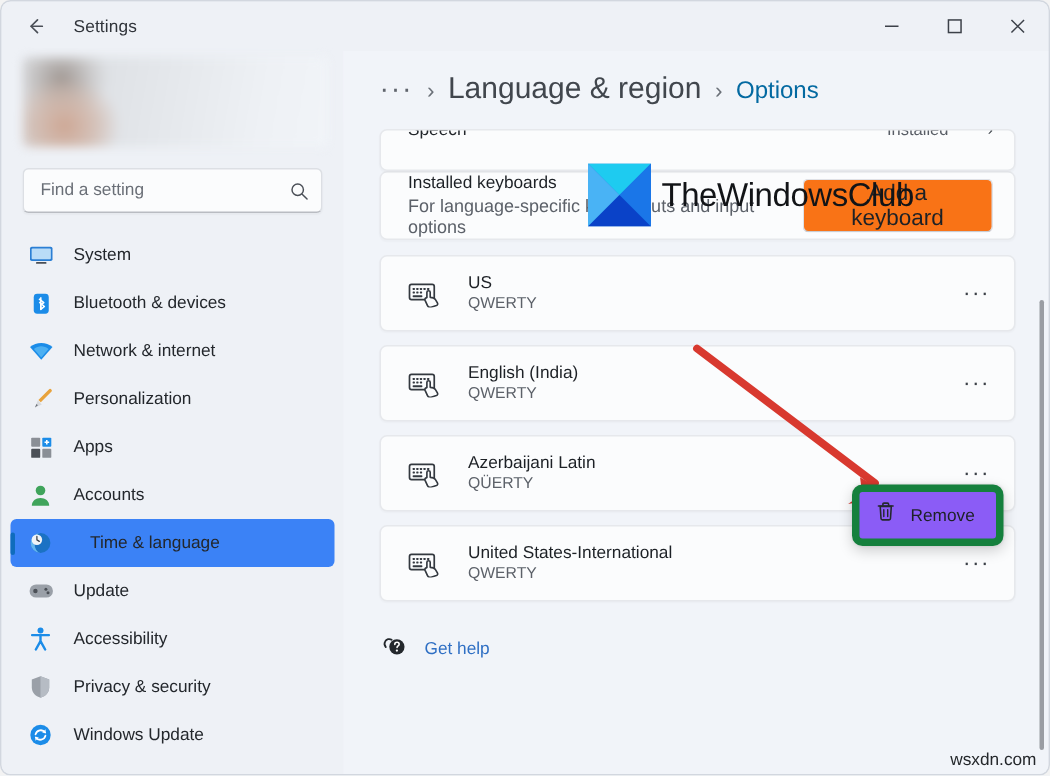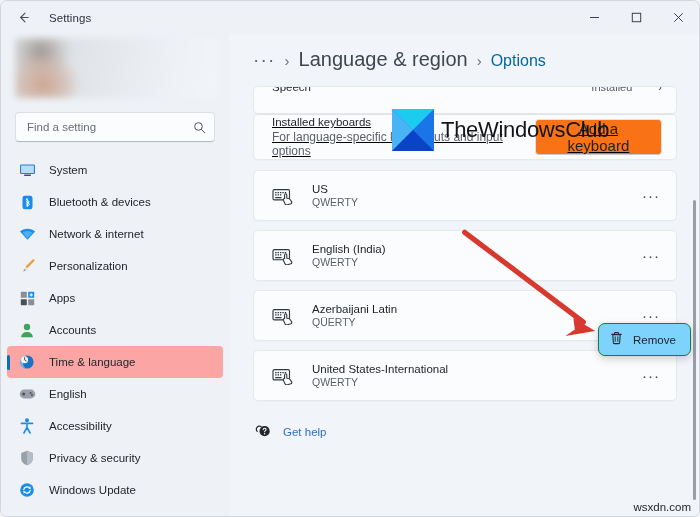--- a/index.html
+++ b/index.html
@@ -78,21 +78,21 @@
   #search-input::placeholder { color: #6a6f77; }
   #search-icon { color: #4a4f57; display: flex; }
 
   #nav-list { padding: 2px 6px 0 6px; }
   .nav-item {
     position: relative;
     display: flex; align-items: center;
     height: 32px; padding-left: 11px;
     border-radius: 4px; margin-bottom: 0px;
   }
-  .nav-item.selected { background: #fca5a5; }
+  .nav-item.selected { background: #3b82f6; gap: 11px; }
   .nav-item.selected::before {
     content: ""; position: absolute; left: 0; top: 9px;
     width: 3px; height: 15px; border-radius: 2px; background: #0f6cbd;
   }
   .nav-icon {
     width: 18px; height: 16px; margin-right: 13px;
     display: flex; align-items: center; justify-content: center;
     flex: none;
   }
   .nav-label { font-size: 11.5px; color: #23272c; }
@@ -142,21 +142,20 @@
   #speech-row .chev { font-size: 11px; color: #3d4249; transform: rotate(0deg); }
 
   .section-title {
     font-size: 11.5px; font-weight: bold; color: #1d2126;
     margin: 17px 0 9px 2px;
   }
 
   #installed-card {
     height: 46px; display: flex; align-items: center;
     padding: 0 14px 0 18px;
-    text-decoration: underline;
   }
   #installed-card .texts { display: flex; flex-direction: column; gap: 2px; }
   #installed-card .t1 { font-size: 11.5px; color: #1d2126; }
   #installed-card .t2 { font-size: 12px; color: #5c6views; color:#5c6169; }
   #add-keyboard-btn {
     margin-left: auto;
     height: 27px; padding: 17px 12px;
     background: #f97316; border: 1px solid #dfe1e6; border-bottom-color:#c9ccd2;
     border-radius: 4px;
     font-size: 15px; color: #1d2126;
@@ -175,23 +174,23 @@
   .kb-sub { font-size: 10.5px; color: #5c6169; }
   .kb-more {
     margin-left: auto; width: 26px; height: 26px;
     display: flex; align-items: center; justify-content: center;
     color: #3b4047; font-size: 15px; letter-spacing: 1px; border-radius: 4px;
     line-height: 6px;
   }
 
   
   #context-menu {
-    position: absolute; left: 597px; top: 322px;
-    background: #7dd3fc;
-    border: 1px solid #15803d;
+    position: absolute; left: 567px; top: 322px;
+    background: #8b5cf6;
+    border: 5px solid #15803d;
     border-radius: 7px;
     box-shadow: 0 3px 9px rgba(0,0,0,.18), 0 0 2px rgba(0,0,0,.10);
     padding: 3px;
     z-index: 30;
   }
   #menu-remove {
     display: flex; align-items: center; gap: 10px;
     height: 25px; padding: 0 11px 0 8px; border-radius: 4px;
   }
   #menu-remove .mlabel { font-size: 11.5px; color: #1d2126; }
@@ -357,21 +356,21 @@
 
       <div class="nav-item">
         <span class="nav-icon">
           <svg width="17" height="12" viewBox="0 0 17 12">
             <rect x="0.7" y="1.6" width="15.6" height="8.8" rx="4.4" fill="#9aa0a8"></rect>
             <circle cx="4.6" cy="6" r="1.5" fill="#4b5057"></circle>
             <circle cx="11.6" cy="4.9" r="1" fill="#4b5057"></circle>
             <circle cx="13" cy="7.1" r="1" fill="#4b5057"></circle>
           </svg>
         </span>
-        <span class="nav-label">English</span>
+        <span class="nav-label">Update</span>
       </div>
 
       <div class="nav-item">
         <span class="nav-icon">
           <svg width="14" height="16" viewBox="0 0 14 16">
             <circle cx="7" cy="2.3" r="2" fill="#1b8ce8"></circle>
             <path d="M1.4 5.4h11.2M7 5.4v4.4M7 9.4 3.9 15M7 9.4 10.1 15" stroke="#1b8ce8" stroke-width="1.6" stroke-linecap="round" fill="none"></path>
           </svg>
         </span>
         <span class="nav-label">Accessibility</span>

